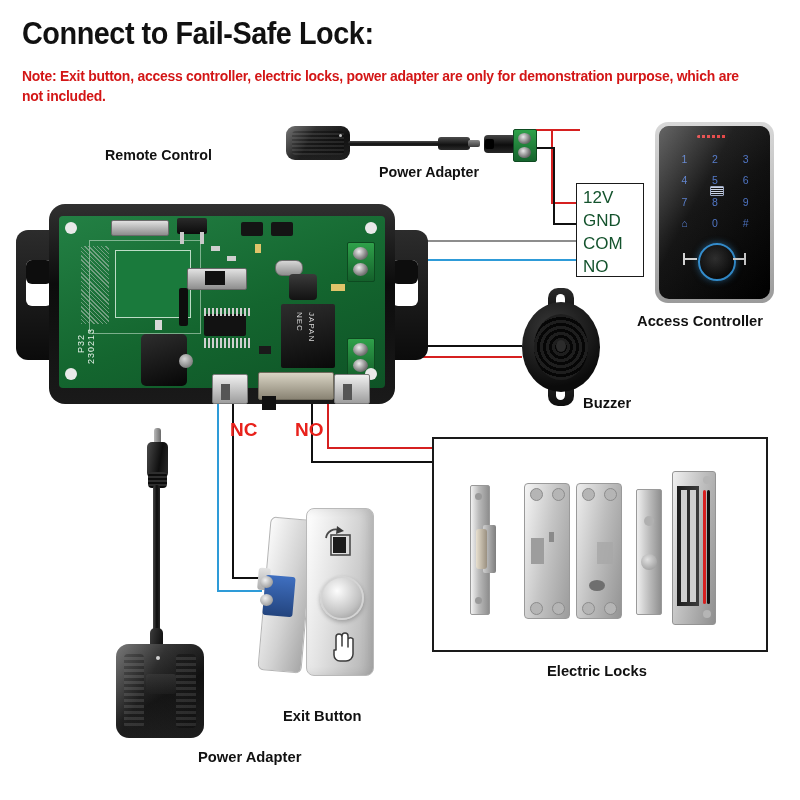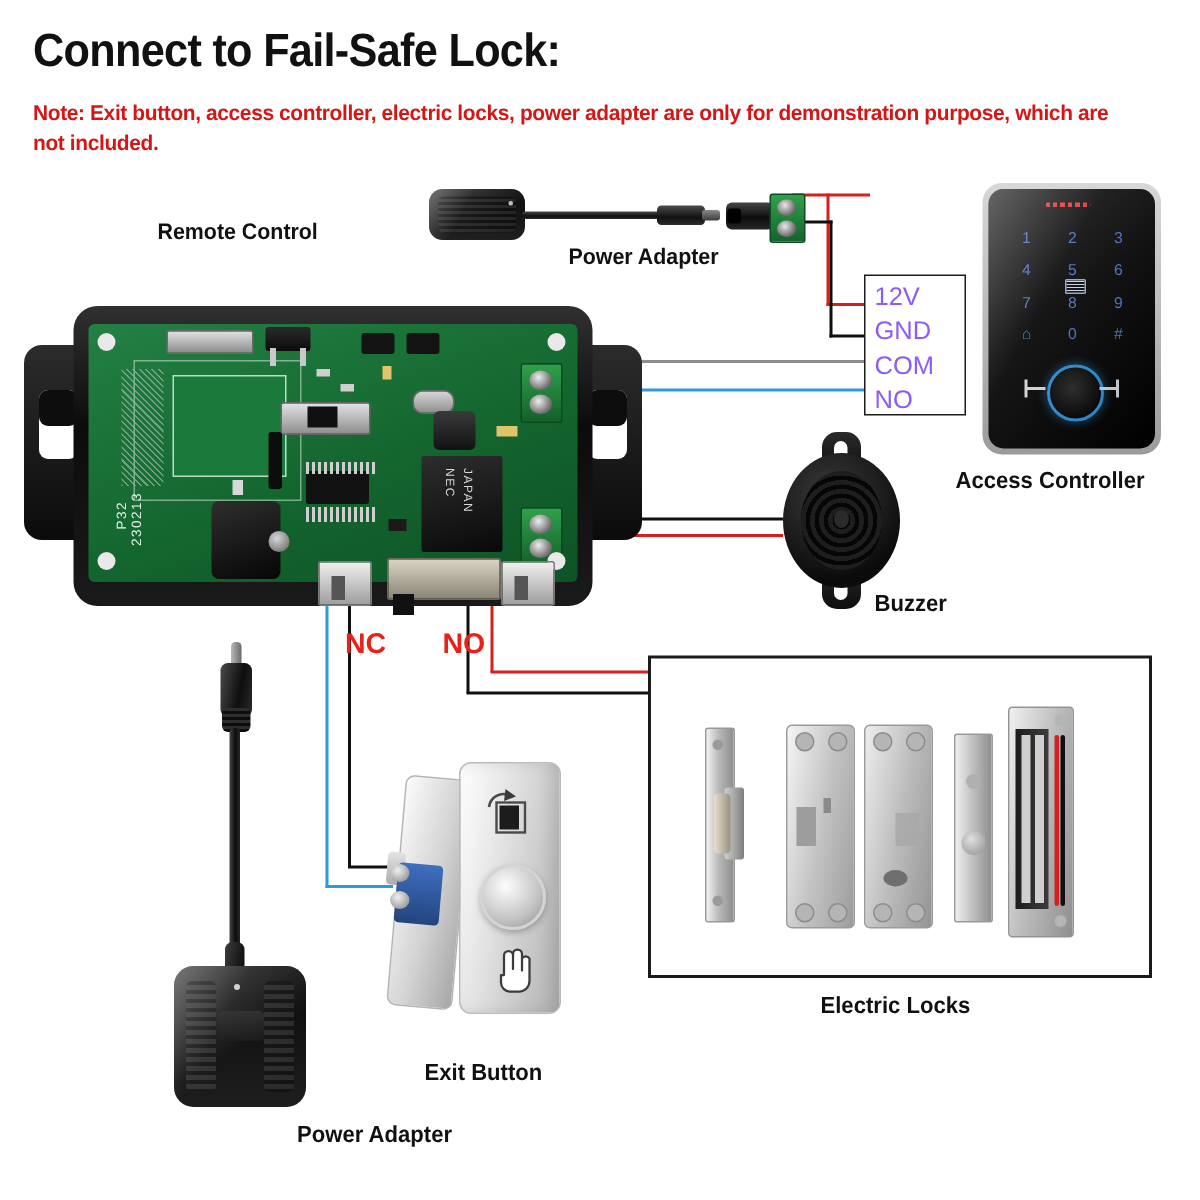--- a/index.html
+++ b/index.html
@@ -24,21 +24,21 @@
     left:22px;top:66px;width:760px;
     font-size:14.3px;font-weight:bold;color:#d31616;
     line-height:20px;letter-spacing:-0.25px;
     transform:scaleX(.975);transform-origin:left top;
   }
   .caption{
     font-size:15px;font-weight:bold;color:#111;white-space:nowrap;
     transform:scaleX(.95);transform-origin:left center;
   }
   .termlabel{
-    font-size:17px;color:#8b5cf6;line-height:23px;
+    font-size:17px;color:#14532d;line-height:23px;
     font-family:"Liberation Sans","DejaVu Sans",sans-serif;
   }
   .redlabel{
     font-size:19px;font-weight:bold;color:#e8211b;white-space:nowrap;
   }
 
   
   .wire{position:absolute;}
   .wh{height:0;border-top-style:solid;}
   .wv{width:0;border-left-style:solid;}

